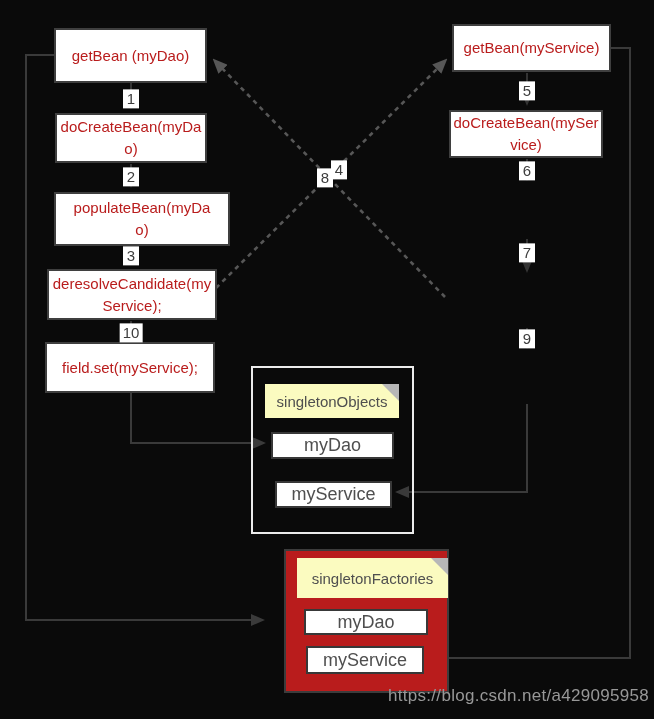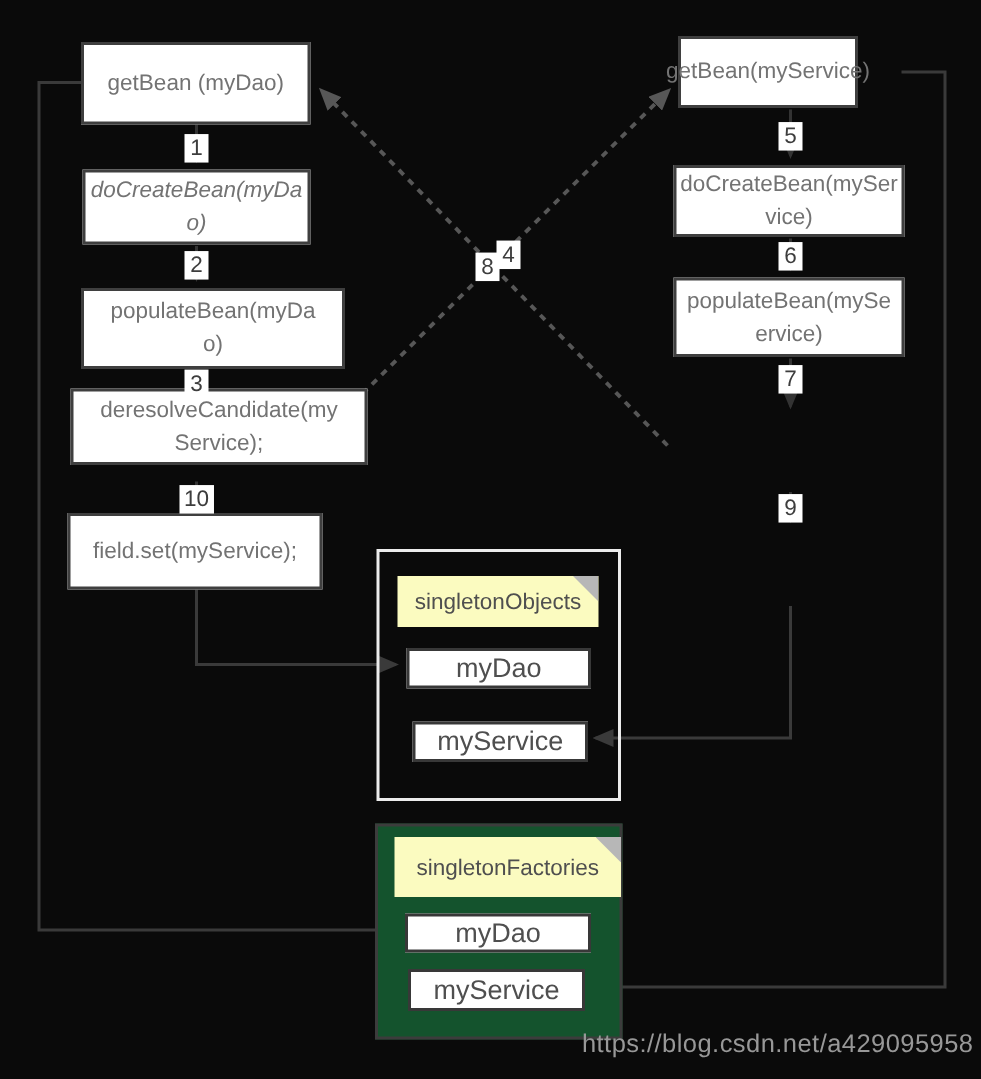--- a/index.html
+++ b/index.html
@@ -4,33 +4,33 @@
 <style>
   html,body{margin:0;padding:0;background:#0a0a0a;}
   .stage{
     position:relative;width:654px;height:719px;overflow:hidden;
     background:#0a0a0a;
     font-family:"Liberation Sans",sans-serif;
   }
   .layer{position:absolute;left:0;top:0;}
   .node{
     position:absolute;box-sizing:border-box;
-    background:#ffffff;border:2px solid #3f3f3f;color:#737373;
+    background:#ffffff;border:2px solid #3f3f3f;color:#b91c1c;
     display:flex;align-items:center;justify-content:center;
     text-align:center;font-size:15px;line-height:1.45;
     white-space:pre-line;
   }
   .steplab{
     position:absolute;transform:translate(-50%,-50%);
     background:#ffffff;color:#3d3d3d;font-size:15px;line-height:1.15;
     padding:1px 3px;text-align:center;min-width:10px;
   }
   .cache{position:absolute;box-sizing:border-box;}
   .cache.objects{border:2px solid #ececec;background:transparent;}
-  .cache.factories{border:2px solid #3c3c3c;background:#14532d;}
+  .cache.factories{border:2px solid #3c3c3c;background:#b91c1c;margin-left:34px;}
   .sticky{
     position:absolute;box-sizing:border-box;background:#fbfbc0;color:#4f4f4f;
     display:flex;align-items:center;justify-content:center;
     font-size:15px;
   }
   .fold{
     position:absolute;right:0;top:0;width:17px;height:17px;
     background:#b7b7b7;clip-path:polygon(0 0,100% 0,100% 100%);
   }
   .cache-item{
@@ -74,33 +74,31 @@
     <line x1="216" y1="288" x2="446" y2="60" stroke="#575757" stroke-width="2.6" stroke-dasharray="4.5 4.5" marker-end="url(#mDash)"></line>
     <line x1="445" y1="297" x2="214" y2="60" stroke="#575757" stroke-width="2.6" stroke-dasharray="4.5 4.5" marker-end="url(#mDash)"></line>
 
     <polyline points="54,55 26,55 26,620 263,620" fill="none" stroke="#3a3a3a" stroke-width="2" marker-end="url(#mBig)"></polyline>
     <polyline points="131,393 131,443 264,443" fill="none" stroke="#3a3a3a" stroke-width="2" marker-end="url(#mBig)"></polyline>
     <polyline points="601,48 630,48 630,658 394,658" fill="none" stroke="#3a3a3a" stroke-width="2" marker-end="url(#mBig)"></polyline>
     <polyline points="527,404 527,492 397,492" fill="none" stroke="#3a3a3a" stroke-width="2" marker-end="url(#mBig)"></polyline>
   </svg>
 
   <div class="node" style="left:54px;top:28px;width:153px;height:55px;">getBean (myDao)</div>
-  <div class="node" style="left:55px;top:113px;width:152px;height:50px;font-style:italic;">doCreateBean(myDa
+  <div class="node" style="left:55px;top:113px;width:152px;height:50px;">doCreateBean(myDa
 o)</div>
   <div class="node" style="left:54px;top:192px;width:176px;height:54px;">populateBean(myDa
 o)</div>
-  <div class="node" style="left:47px;top:259px;width:198px;height:51px;">deresolveCandidate(my
+  <div class="node" style="left:47px;top:269px;width:170px;height:51px;">deresolveCandidate(my
 Service);</div>
   <div class="node" style="left:45px;top:342px;width:170px;height:51px;">field.set(myService);</div>
 
-  <div class="node" style="left:452px;top:24px;width:120px;height:48px;">getBean(myService)</div>
+  <div class="node" style="left:452px;top:24px;width:159px;height:48px;">getBean(myService)</div>
   <div class="node" style="left:449px;top:110px;width:154px;height:48px;">doCreateBean(mySer
 vice)</div>
-  <div class="node" style="left:449px;top:185px;width:154px;height:53px;">populateBean(mySe
-ervice)</div>
 
   <div class="steplab" style="left:131px;top:99px;">1</div>
   <div class="steplab" style="left:131px;top:177px;">2</div>
   <div class="steplab" style="left:131px;top:256px;">3</div>
   <div class="steplab" style="left:131px;top:333px;">10</div>
   <div class="steplab" style="left:527px;top:91px;">5</div>
   <div class="steplab" style="left:527px;top:171px;">6</div>
   <div class="steplab" style="left:527px;top:253px;">7</div>
   <div class="steplab" style="left:527px;top:339px;">9</div>
   <div class="steplab" style="left:339px;top:170px;">4</div>

